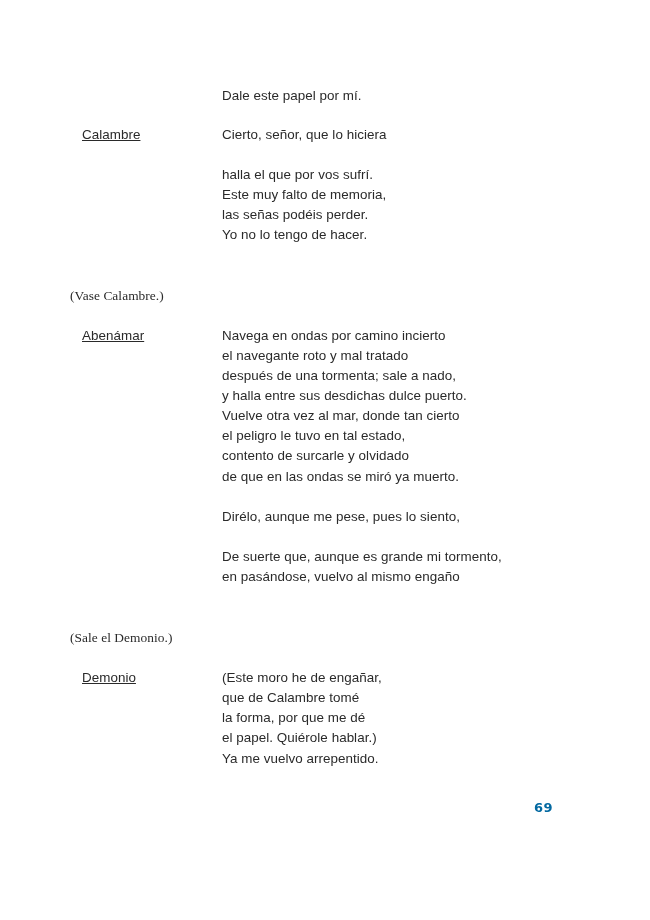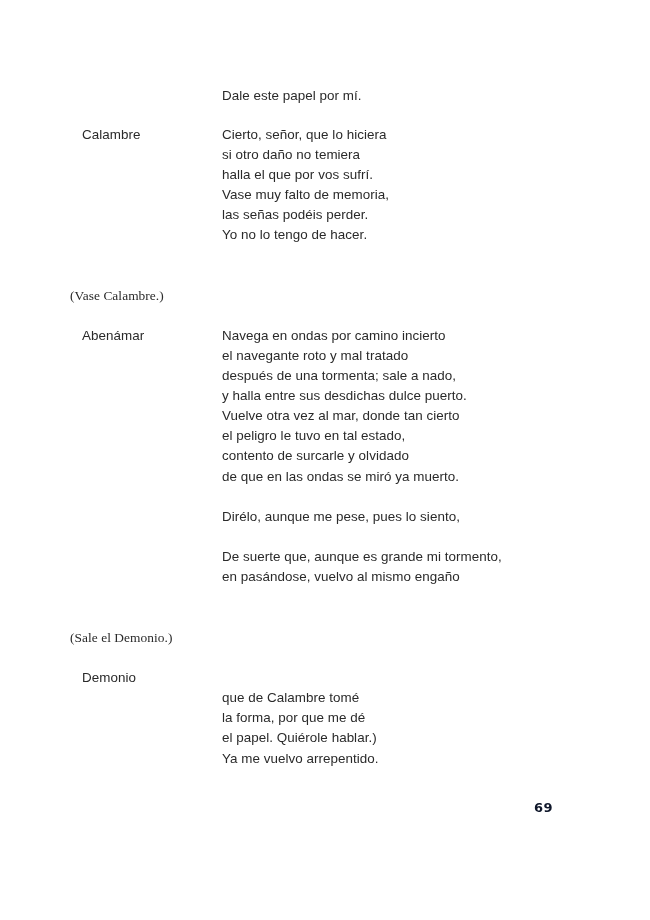--- a/index.html
+++ b/index.html
@@ -1,37 +1,36 @@
 <!DOCTYPE html>
 <html><head>
 <meta charset="utf-8">
 <style>
   html, body { margin: 0; padding: 0; background: #ffffff; }
   body { width: 650px; height: 920px; position: relative; overflow: hidden;
          font-family: "Liberation Sans", "DejaVu Sans", sans-serif; color: #2a2a2a; }
   .page { position: absolute; left: 0; top: 0; width: 650px; height: 920px; }
   .line { position: absolute; font-size: 13.4px; line-height: 20px; white-space: nowrap; letter-spacing: 0.05px; text-align: center; }
-  .speaker { left: 82px; }
+  .speaker { left: 82px; text-decoration: underline; }
   .verse { left: 222px; }
   .direction { left: 70px; font-family: Liberation Serif, serif; }
   .page-number { position: absolute; left: 534px; top: 800px; font-size: 13px; font-weight: bold;
-                 font-family: "DejaVu Sans", sans-serif; color: #0f172a; letter-spacing: 0.5px; }
+                 font-family: "DejaVu Sans", sans-serif; color: #0369a1; letter-spacing: 0.5px; }
 </style>
 </head>
 <body>
 
 <div class="page">
 
   <div class="line verse" style="top:86px">Dale este papel por mí.</div>
 
   <div class="line speaker" style="top:125px">Calambre</div>
   <div class="line verse" style="top:125px">Cierto, señor, que lo hiciera</div>
-  <div class="line verse" style="top:145px">si otro daño no temiera</div>
   <div class="line verse" style="top:165px">halla el que por vos sufrí.</div>
-  <div class="line verse" style="top:185px">Vase muy falto de memoria,</div>
+  <div class="line verse" style="top:185px">Este muy falto de memoria,</div>
   <div class="line verse" style="top:205px">las señas podéis perder.</div>
   <div class="line verse" style="top:225px">Yo no lo tengo de hacer.</div>
 
   <div class="line direction" style="top:286px">(Vase Calambre.)</div>
 
   <div class="line speaker" style="top:326px">Abenámar</div>
   <div class="line verse" style="top:326px">Navega en ondas por camino incierto</div>
   <div class="line verse" style="top:346px">el navegante roto y mal tratado</div>
   <div class="line verse" style="top:366px">después de una tormenta; sale a nado,</div>
   <div class="line verse" style="top:386px">y halla entre sus desdichas dulce puerto.</div>
@@ -39,19 +38,20 @@
   <div class="line verse" style="top:426px">el peligro le tuvo en tal estado,</div>
   <div class="line verse" style="top:446px">contento de surcarle y olvidado</div>
   <div class="line verse" style="top:467px">de que en las ondas se miró ya muerto.</div>
   <div class="line verse" style="top:507px">Dirélo, aunque me pese, pues lo siento,</div>
   <div class="line verse" style="top:547px">De suerte que, aunque es grande mi tormento,</div>
   <div class="line verse" style="top:567px">en pasándose, vuelvo al mismo engaño</div>
 
   <div class="line direction" style="top:628px">(Sale el Demonio.)</div>
 
   <div class="line speaker" style="top:668px">Demonio</div>
+  <div class="line verse" style="top:668px">(Este moro he de engañar,</div>
   <div class="line verse" style="top:688px">que de Calambre tomé</div>
   <div class="line verse" style="top:708px">la forma, por que me dé</div>
   <div class="line verse" style="top:728px">el papel. Quiérole hablar.)</div>
   <div class="line verse" style="top:749px">Ya me vuelvo arrepentido.</div>
 
   <div class="page-number">69</div>
 </div>
 
 </body></html>

